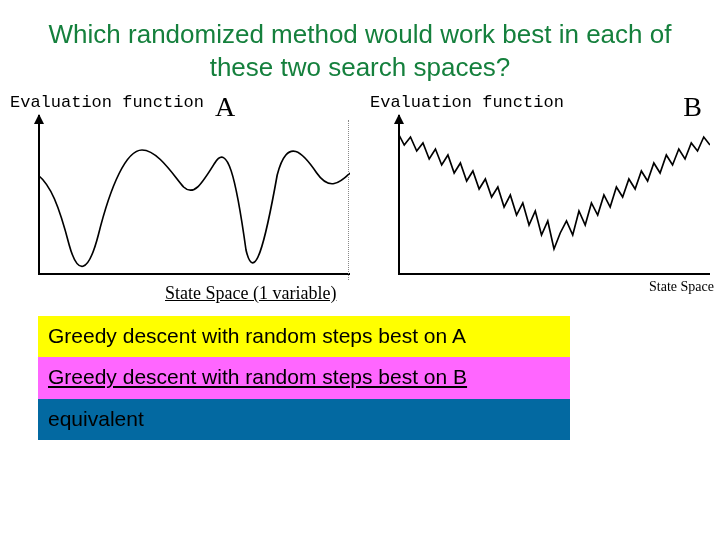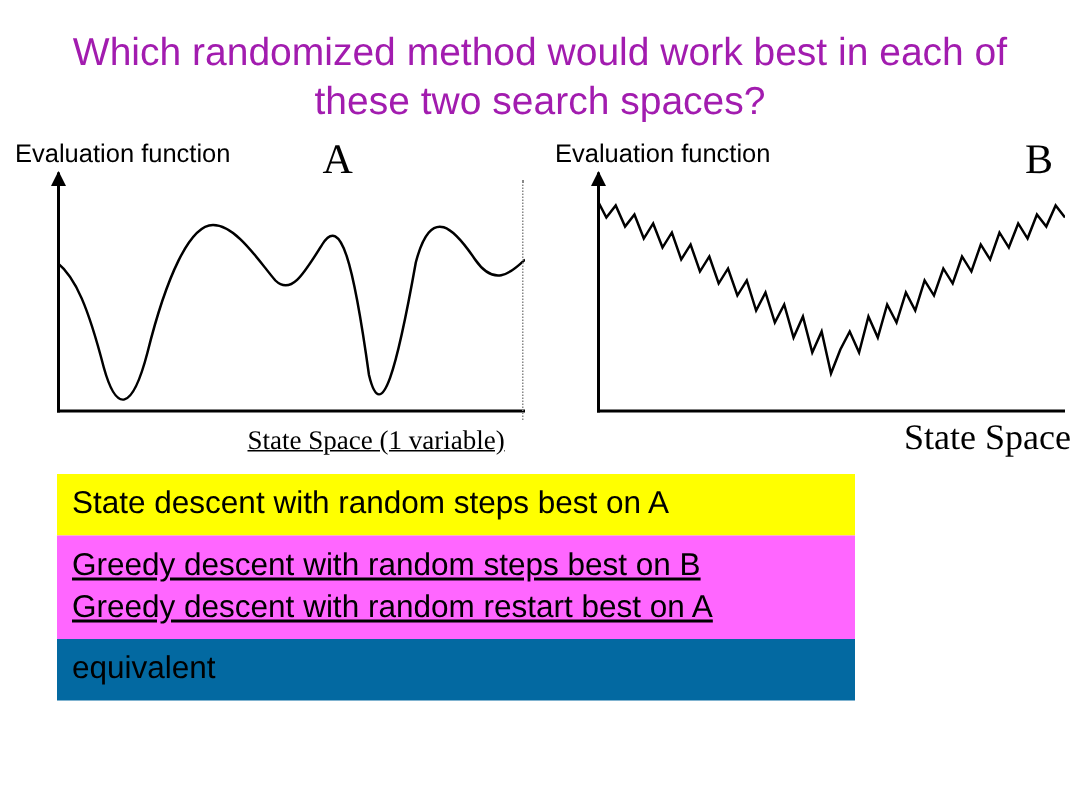--- a/index.html
+++ b/index.html
@@ -6,21 +6,21 @@
   body {
     width: 720px;
     height: 540px;
     background: #ffffff;
     font-family: Arial, Helvetica, sans-serif;
     overflow: hidden;
     position: relative;
   }
   .title {
     text-align: center;
-    color: #a21caf;
+    color: #15803d;
     font-size: 26px;
     font-weight: normal;
     padding: 18px 30px 10px 30px;
     line-height: 1.25;
   }
   .charts {
     display: flex;
     flex-direction: row;
     width: 100%;
     height: 190px;
@@ -28,21 +28,21 @@
   }
   .chart {
     flex: 1;
     position: relative;
     padding: 0 10px;
   }
   .ylabel {
     position: absolute;
     top: 0;
     left: 10px;
-    font-family: Liberation Sans, sans-serif;
+    font-family: Liberation Mono, monospace;
     font-size: 17px;
   }
   .bigletter {
     position: absolute;
     top: -2px;
     font-family: "Times New Roman", serif;
     font-size: 28px;
   }
   .bigletter.a { left: 215px; }
   .bigletter.b { right: 18px; }
@@ -94,21 +94,21 @@
     top: 0;
     font-family: "Times New Roman", serif;
     font-size: 18px;
     text-decoration: underline;
   }
   .xlabel-b {
     position: absolute;
     right: 6px;
     top: -4px;
     font-family: "Times New Roman", serif;
-    font-size: 24px;
+    font-size: 14px;
     line-height: 1.1;
     text-align: left;
   }
   .answers {
     position: absolute;
     left: 38px;
     right: 150px;
     top: 316px;
   }
   .answer {
@@ -154,22 +154,21 @@
 
 <div class="xlabel-row">
   <div class="xlabel-a">State Space (1 variable)</div>
   <div class="xlabel-b">
     <span>State Space</span><br>
   </div>
 </div>
 
 <div class="answers">
   <div class="answer ans-yellow">
-    <div>State descent with random steps best on A</div>
+    <div>Greedy descent with random steps best on A</div>
   </div>
   <div class="answer ans-magenta">
     <div>Greedy descent with random steps best on B</div>
-    <div>Greedy descent with random restart best on A</div>
   </div>
   <div class="answer ans-cyan">
     <div>equivalent</div>
   </div>
 </div>
 
 </body></html>

